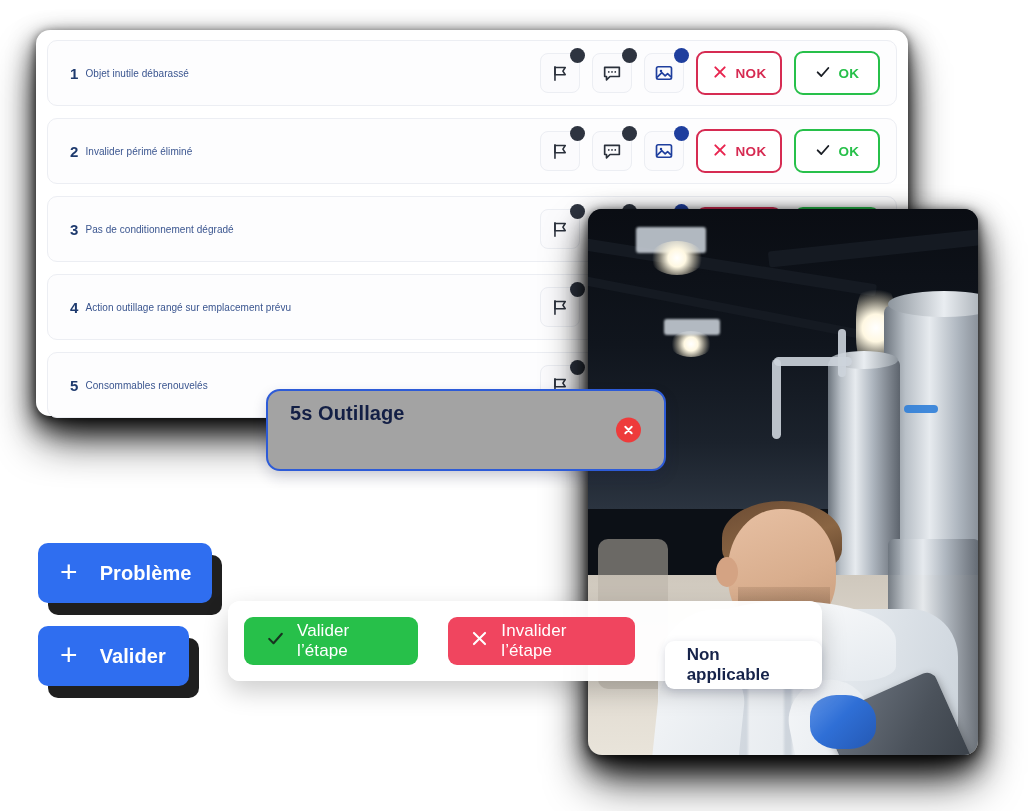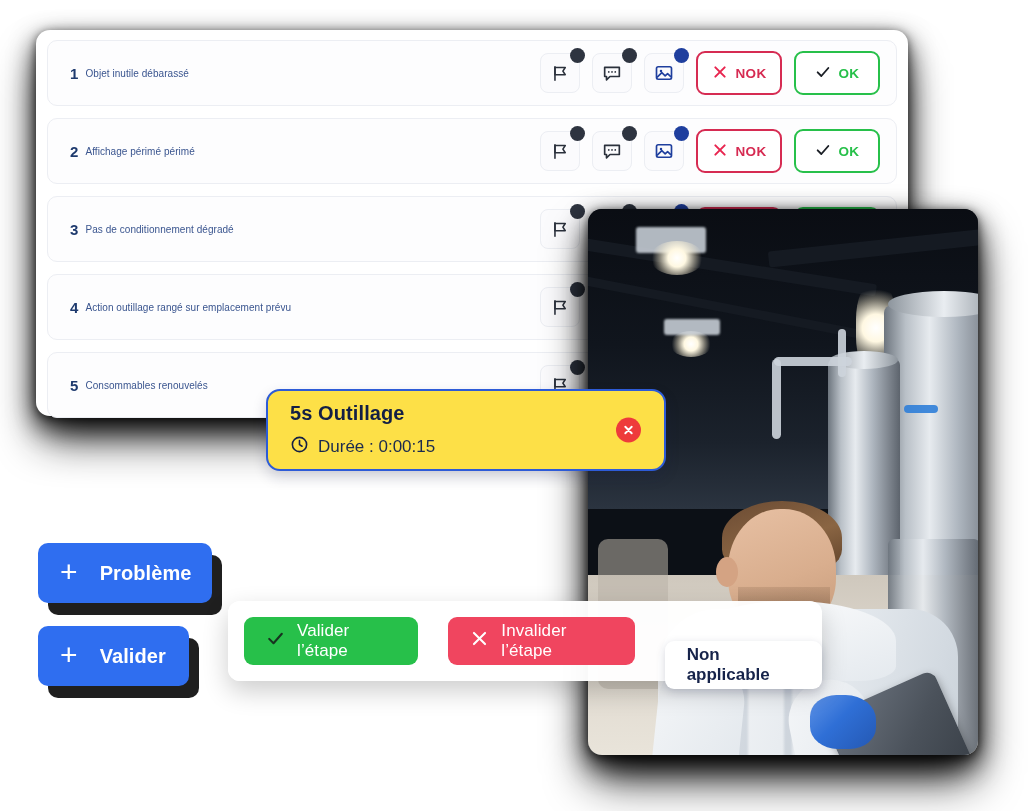--- a/index.html
+++ b/index.html
@@ -101,21 +101,21 @@
   .ph-glove{position:absolute;border-radius:40% 46% 40% 42%;
     background:linear-gradient(135deg,#5f93e6 0%,#2f6fd6 45%,#2458b3 100%);}
   .ph-tablet{position:absolute;left:262px;top:478px;width:120px;height:160px;border-radius:10px;
     transform:rotate(-24deg);
     background:linear-gradient(140deg,#6f7782 0%,#4b525b 45%,#2e343b 100%);
     box-shadow:0 4px 10px rgba(0,0,0,.35);}
 
   
   .timer-panel{
     position:absolute;left:266px;top:389px;width:396px;height:78px;
-    background:#fde047;border:2px solid #2d5bd7;border-radius:14px;
+    background:#a3a3a3;border:2px solid #2d5bd7;border-radius:14px;
     box-shadow:0 6px 14px rgba(20,30,70,.18);
     z-index:40;
   }
   .timer-title{position:absolute;left:22px;top:11px;font-size:20px;font-weight:700;color:#131f45;letter-spacing:.1px;}
   .timer-sub{position:absolute;left:22px;top:44px;display:flex;align-items:center;gap:9px;
     font-size:17px;color:#1b2a4f;font-weight:400;}
   .timer-close{
     position:absolute;right:23px;top:50%;transform:translateY(-50%);
     width:25px;height:25px;border-radius:50%;background:#ee3b3b;
     display:flex;align-items:center;justify-content:center;
@@ -206,21 +206,21 @@
             <div class="pill ok">
               <span><svg width="16" height="16" viewBox="0 0 24 24" fill="none" stroke="#1b1f26" stroke-width="2.8" stroke-linecap="round" stroke-linejoin="round">
                   <path d="M4 12.5 L9.5 18 L20 6"></path>
                 </svg></span>
               <span>OK</span>
             </div>
           </div>
         </div>
         <div class="row">
           <span class="row-num">2</span>
-          <span class="row-label">Affichage périmé périmé</span>
+          <span class="row-label">Invalider périmé éliminé</span>
           <div class="row-actions">
             <div class="icon-btn">
               <span>
                 <svg width="19" height="19" viewBox="0 0 24 24" fill="none" stroke="#2b313c" stroke-width="2" stroke-linecap="round" stroke-linejoin="round">
                   <path d="M5 3.5 V20.5"></path>
                   <path d="M5 4.5 H18 L15 9 L18 13.5 H5 Z" fill="none"></path>
                 </svg>
               </span>
               <span class="badge"></span>
             </div>
@@ -444,29 +444,20 @@
       <div class="ph-arm" style="left:64px;top:452px;width:86px;height:200px;transform:rotate(6deg);"></div>
       <div class="ph-arm" style="left:210px;top:470px;width:82px;height:170px;transform:rotate(-12deg);"></div>
       <div class="ph-tablet"></div>
       <div class="ph-glove" style="left:222px;top:486px;width:66px;height:54px;"></div>
 
     </div>
   </div>
 
   <div class="timer-panel">
     <div class="timer-title">5s Outillage</div>
-    <div class="timer-sub">
-      <span>
-        <svg width="19" height="19" viewBox="0 0 24 24" fill="none" stroke="#131f45" stroke-width="2">
-          <circle cx="12" cy="12" r="9"></circle>
-            <path d="M12 7v5.2l3.2 2" stroke-linecap="round"></path>
-        </svg>
-      </span>
-      <span>Durée : 0:00:15</span>
-    </div>
     <div class="timer-close">
       <svg width="11" height="11" viewBox="0 0 24 24" stroke="#ffffff" stroke-width="4.2" stroke-linecap="round">
         <path d="M5 5 L19 19 M19 5 L5 19"></path>
       </svg>
     </div>
   </div>
 
   <div class="fab" id="fab-probleme">
     <span class="plus">+</span>
     <span>Problème</span>

